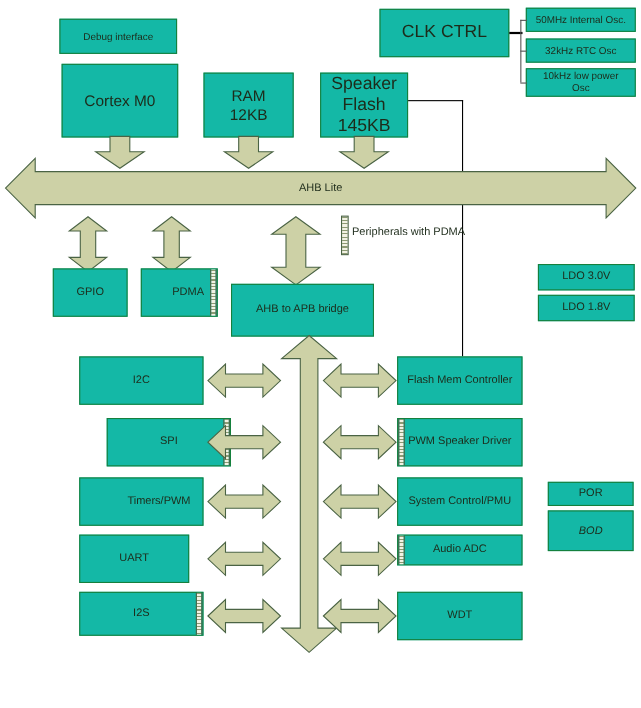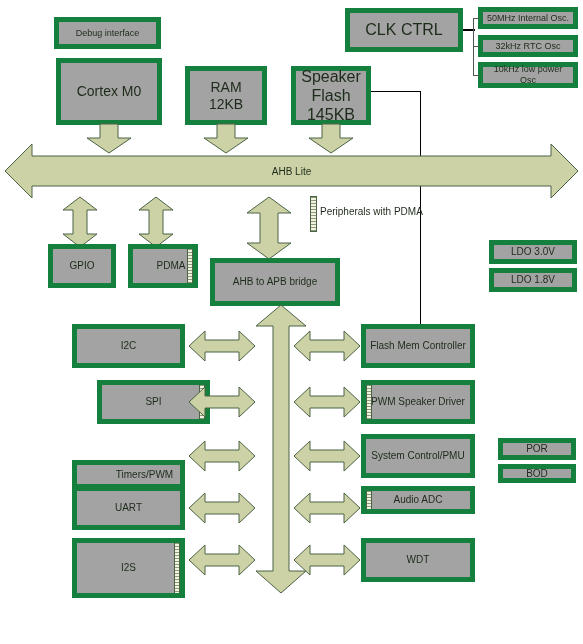--- a/index.html
+++ b/index.html
@@ -13,22 +13,22 @@
   #canvas {
     position: relative;
     width: 583px;
     height: 644px;
     background: #ffffff;
     overflow: hidden;
   }
   .box {
     position: absolute;
     box-sizing: border-box;
-    background: #a3a3a3;
-    border: 5px solid #15803d;
+    background: #14b8a6;
+    border: 1px solid #15803d;
     color: #1d2b1a;
     display: flex;
     align-items: center;
     justify-content: center;
     text-align: center;
     line-height: 1.2;
     font-size: 10px;
     white-space: pre-line;
   }
   .box.big   { font-size: 14px; }
@@ -176,23 +176,23 @@
   <div class="arrow" style="left:255px; top:304px;">
     <svg width="52" height="290" viewBox="0 0 52 290">
       <polygon class="apoly" points="26,1 51,22 34,22 34,267 51,267 26,289 1,267 18,267 18,22 1,22"></polygon>
     </svg>
   </div>
 
   <div class="box" style="left:72px; top:324px; width:113px; height:44px;">I2C</div>
   <div class="box pdma-right" style="left:72px; top:380px; width:113px; height:44px;margin-left:25px;">
     <span>SPI</span>
   </div>
-  <div class="box" style="left:72px; top:460px; width:113px; height:29px;padding-left:32px;">Timers/PWM</div>
-  <div class="box" style="left:72px; top:486px; width:113px; height:44px;text-align:right;">UART</div>
-  <div class="box pdma-right" style="left:72px; top:538px; width:113px; height:60px;">
+  <div class="box" style="left:72px; top:434px; width:113px; height:44px;padding-left:32px;">Timers/PWM</div>
+  <div class="box" style="left:72px; top:486px; width:100px; height:44px;text-align:right;">UART</div>
+  <div class="box pdma-right" style="left:72px; top:538px; width:113px; height:40px;">
     <span>I2S</span>
   </div>
 
   <div class="arrow" style="left:188px; top:330px;">
     <svg width="68" height="32" viewBox="0 0 68 32">
       <polygon class="apoly" points="1,16 17,1 17,10 51,10 51,1 67,16 51,31 51,22 17,22 17,31"></polygon>
     </svg>
   </div>
   <div class="arrow" style="left:188px; top:386px;">
     <svg width="68" height="32" viewBox="0 0 68 32">
@@ -247,15 +247,15 @@
   </div>
   <div class="arrow" style="left:293px; top:544px;">
     <svg width="68" height="32" viewBox="0 0 68 32">
       <polygon class="apoly" points="1,16 17,1 17,10 51,10 51,1 67,16 51,31 51,22 17,22 17,31"></polygon>
     </svg>
   </div>
 
   <div class="box" style="left:489px; top:240px; width:88px; height:24px;">LDO 3.0V</div>
   <div class="box" style="left:489px; top:268px; width:88px; height:24px;">LDO 1.8V</div>
   <div class="box" style="left:498px; top:438px; width:78px; height:22px;">POR</div>
-  <div class="box" style="left:498px; top:464px; width:78px; height:19px;">BOD</div>
+  <div class="box" style="left:498px; top:464px; width:78px; height:37px;font-style:italic;">BOD</div>
 
 </div>
 
 </body></html>

